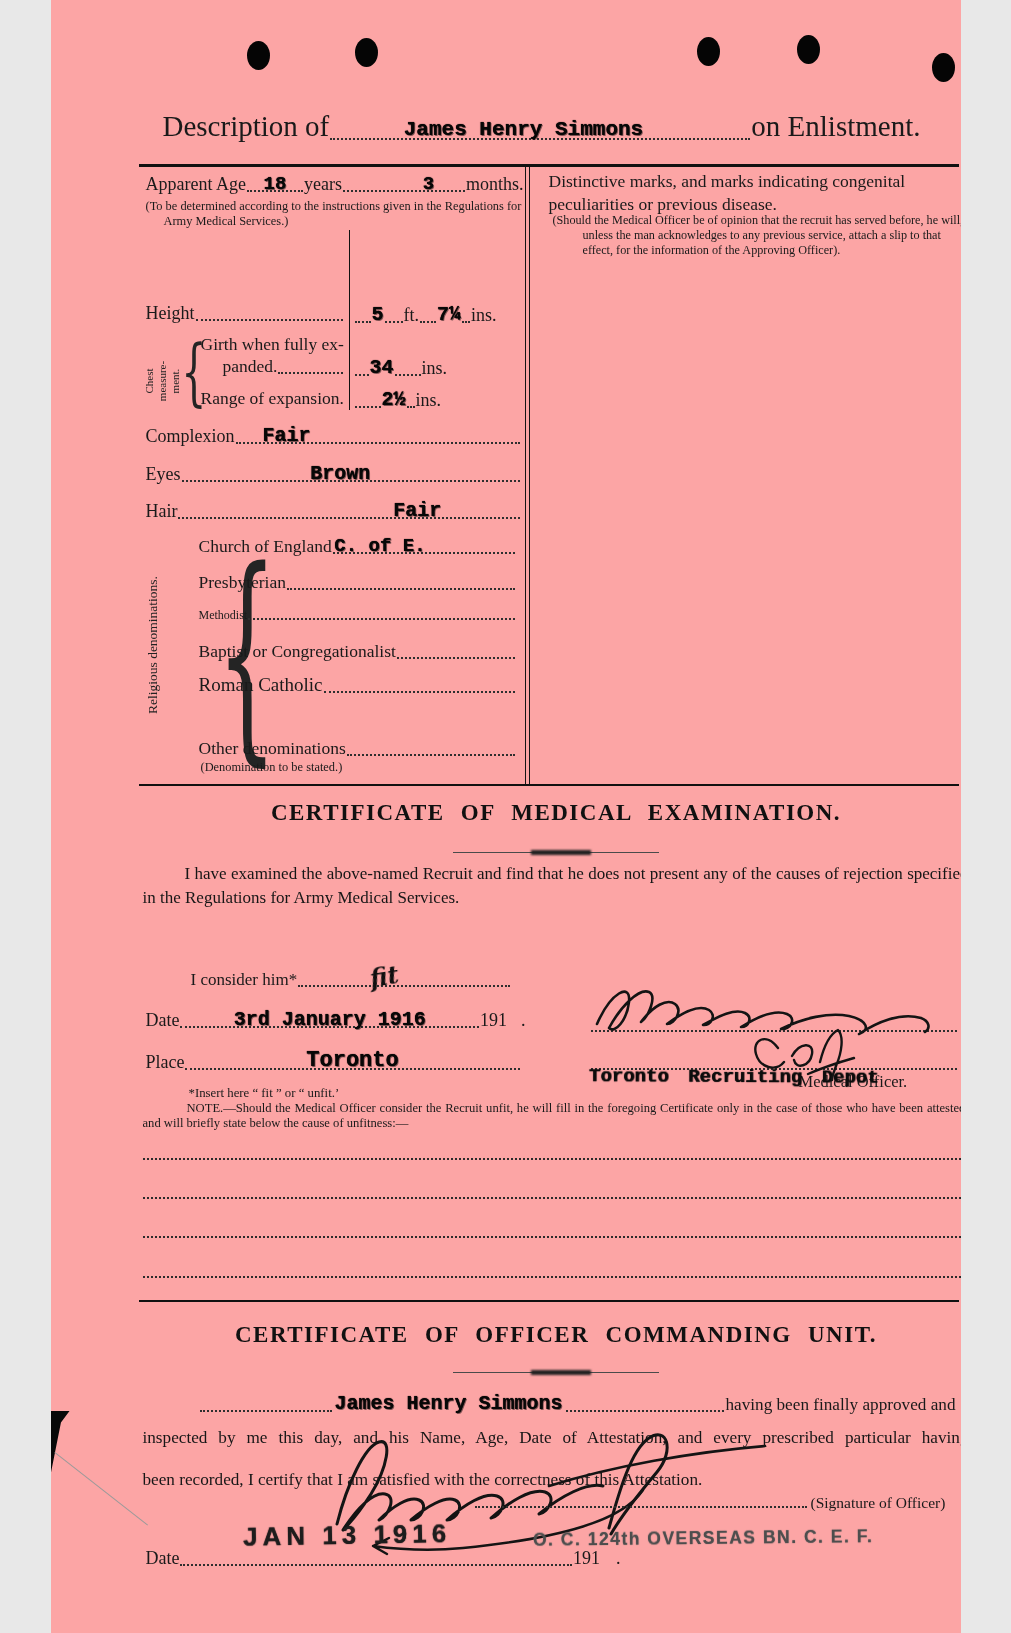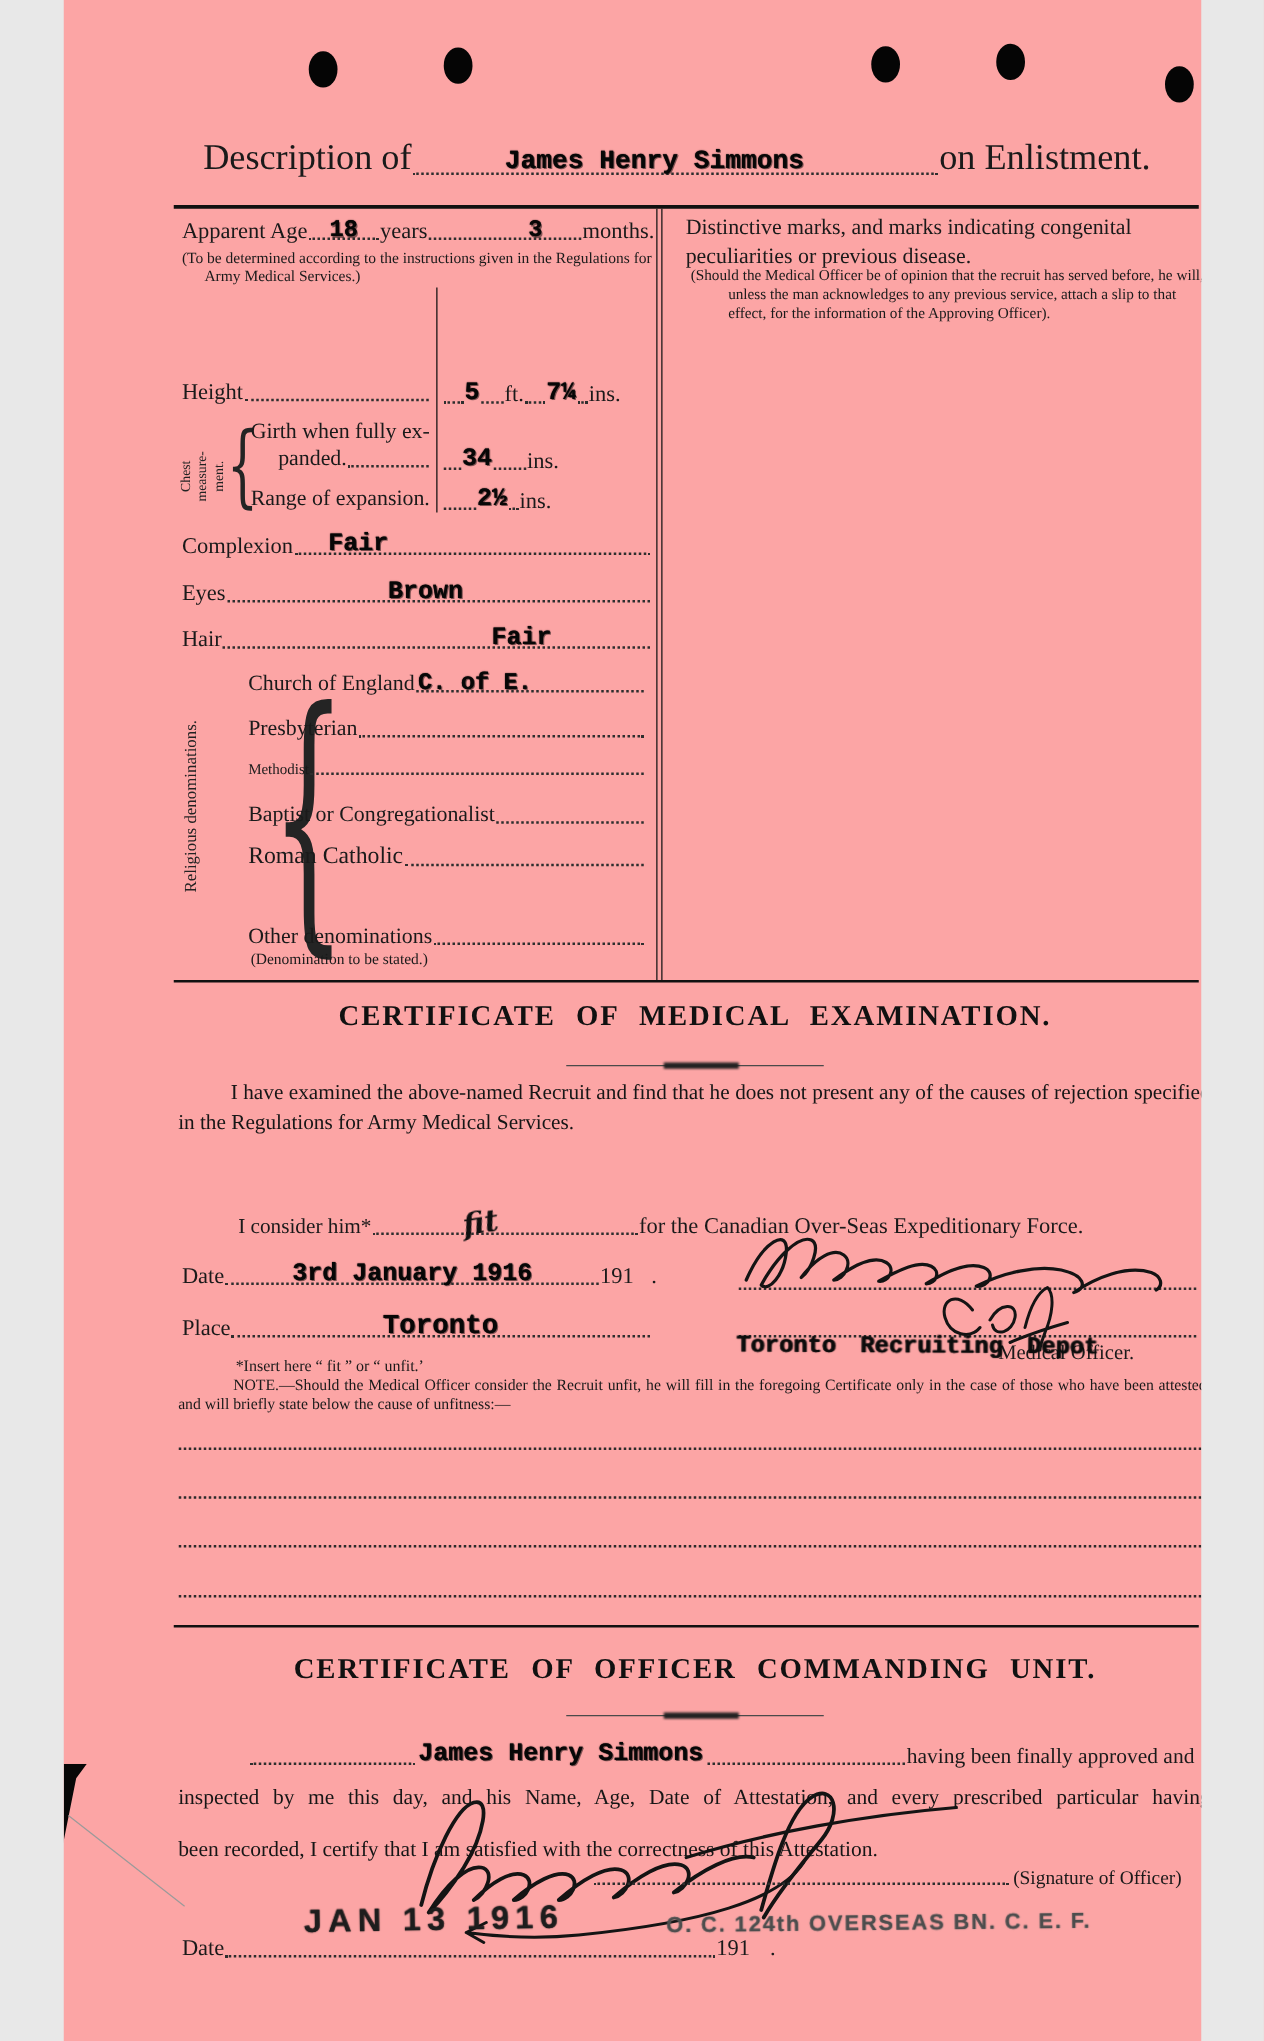--- a/index.html
+++ b/index.html
@@ -195,21 +195,20 @@
     <span class="smudge"></span>
   </div>
 
   <p class="para" style="left:92px;top:862px;width:826px;text-indent:42px;margin:0;">I have examined the above-named Recruit and find that he does not present any of the causes of rejection specified in the Regulations for Army Medical Services.</p>
 
   <div class="row" style="left:140px;top:970px;width:680px;">
     <span class="lbl" style="font-size:17px;">I consider him*</span>
     <span class="lead" style="width:212px;">
       <span class="handwrite" style="position:absolute;left:34%;bottom:-6px;font-size:24px;transform:rotate(-9deg);">fit</span>
     </span>
-    <span class="lbl" style="font-size:18px;">for the Canadian Over-Seas Expeditionary Force.</span>
   </div>
 
   <div class="row" style="left:95px;top:1010px;width:380px;">
     <span class="lbl">Date</span>
     <span class="lead grow">
       <span class="typed" style="font-size:20px;">3rd January 1916</span>
     </span>
     <span class="lbl">191</span>
     <span class="lbl" style="margin-left:14px;">.</span>
   </div>

